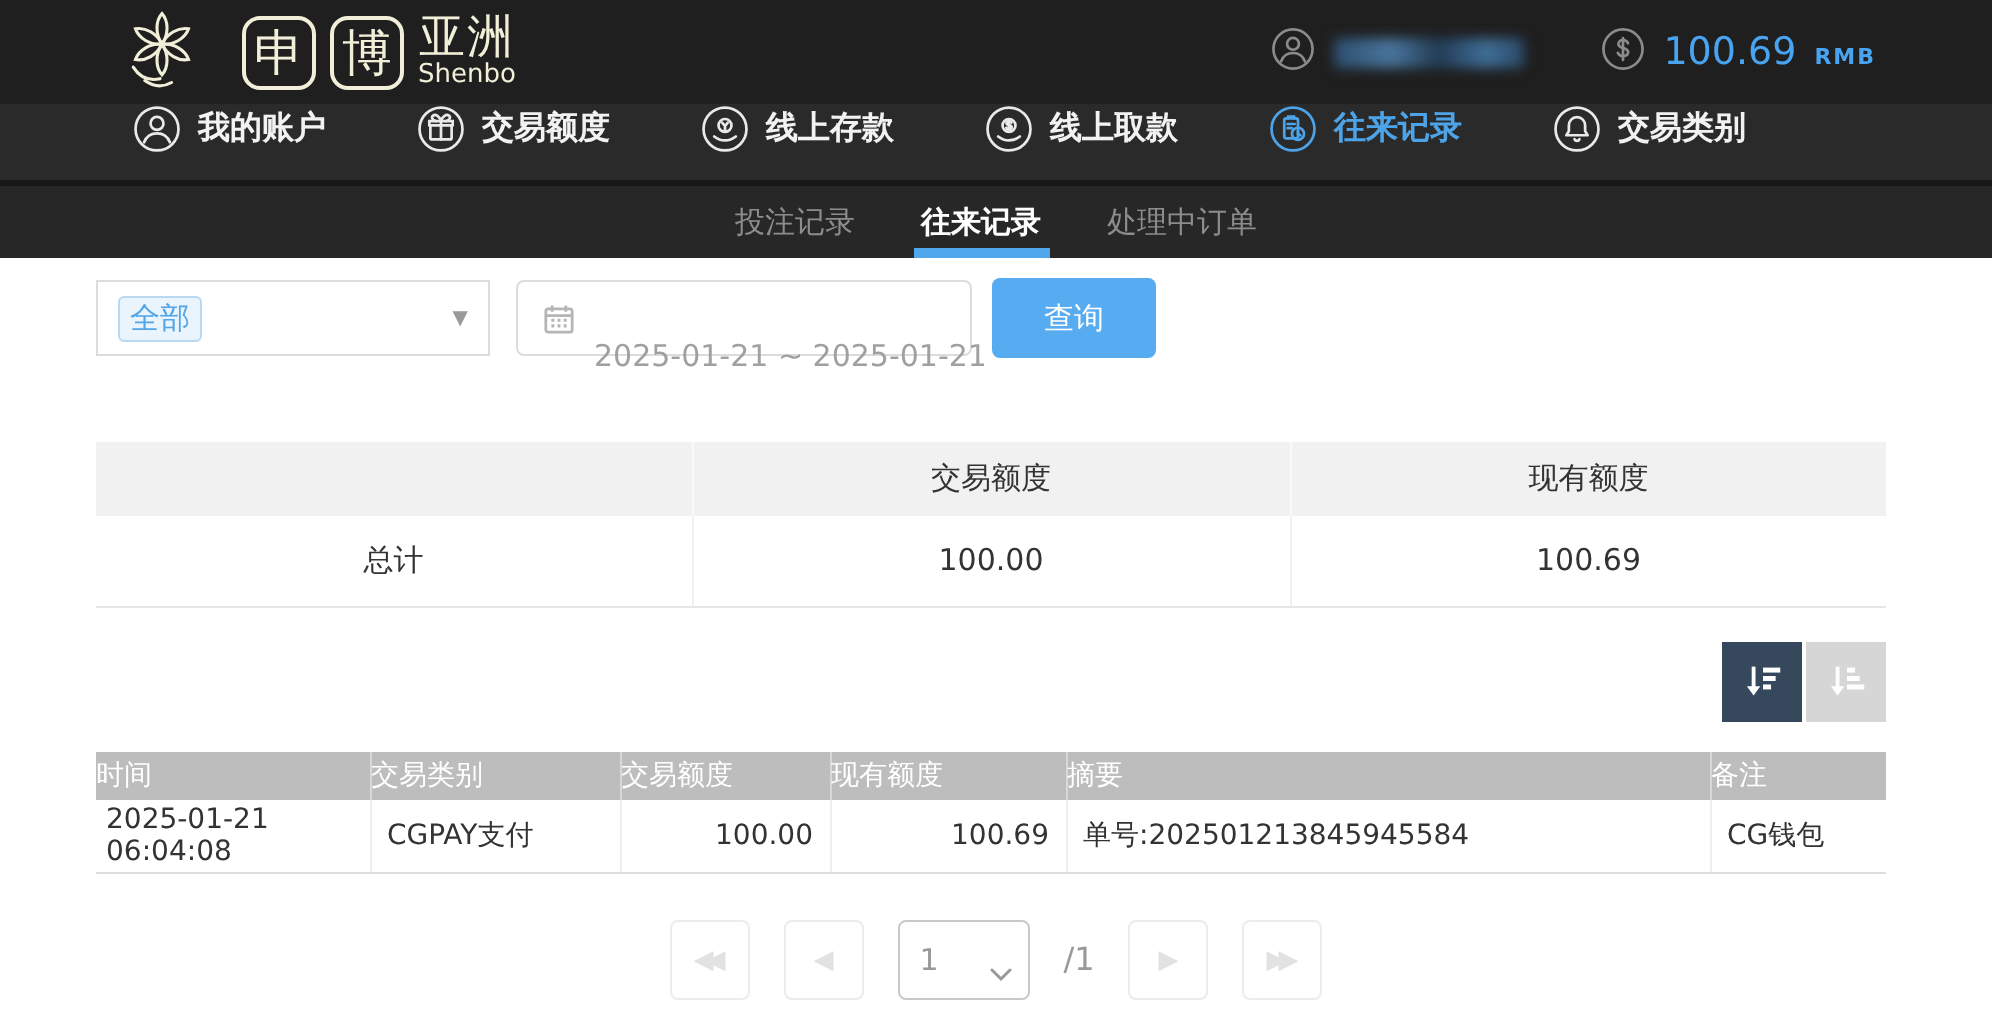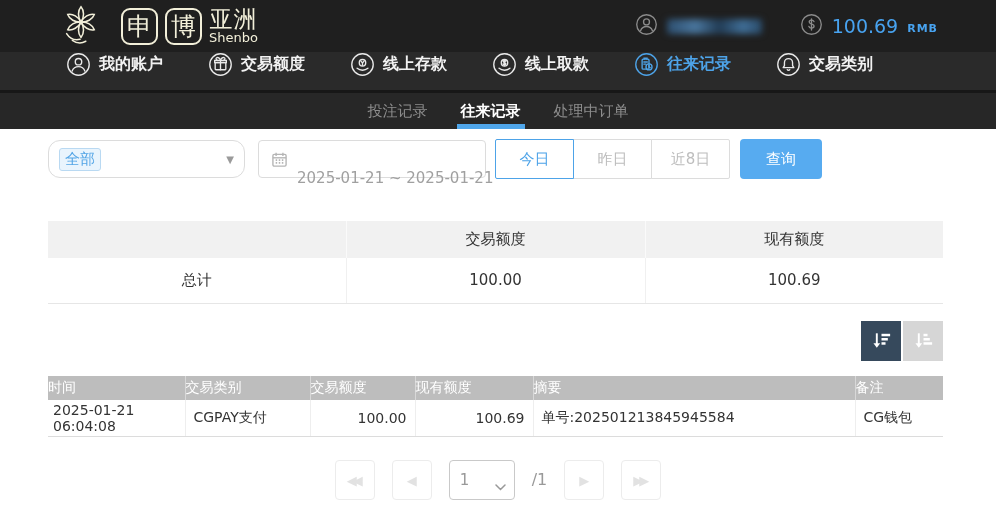--- a/index.html
+++ b/index.html
@@ -32,21 +32,21 @@
   
   .subnav { height:36px; background:#272727; display:flex; align-items:stretch; justify-content:center; gap:29px; }
   .subtab { display:flex; align-items:center; color:#8d8d8d; font-size:15px; cursor:pointer; position:relative; padding:0 2px; }
   .subtab.active { color:#ffffff; font-weight:700; }
   .subtab.active::after { content:""; position:absolute; left:-2px; right:-2px; bottom:0; height:5px; background:#4fa6ea; }
 
   
   .content { background:#fff; }
 
   .filters { display:flex; align-items:center; margin:10px 53px 0 48px; }
-  .select-box { width:197px; height:38px; border:1px solid #dcdcdc; border-radius:12px; display:flex; align-items:center; padding:0 10px; cursor:pointer; background:#fff; }
+  .select-box { width:197px; height:38px; border:1px solid #dcdcdc; border-radius:0; display:flex; align-items:center; padding:0 10px; cursor:pointer; background:#fff; }
   .select-chip { background:#e9f4fd; border:1px solid #b9d9f2; color:#54a5e6; font-size:15px; padding:1px 5px; border-radius:3px; }
   .select-caret { margin-left:auto; color:#9a9a9a; font-size:10px; }
   .date-box { margin-left:13px; width:228px; height:38px; border:1px solid #dcdcdc; border-radius:4px; display:flex; align-items:center; gap:9px; padding:0 12px; cursor:pointer; background:#fff; }
   .date-text { color:#a0a0a0; font-size:15px; white-space:nowrap;margin-top:38px; }
   .btn-group { margin-left:9px; display:flex; }
   .range-btn { width:79px; height:40px; background:#fff; border:1px solid #dcdcdc; color:#bdbdbd; font-size:15px; cursor:pointer; margin-left:-1px; position:relative; font-family:inherit; }
   .range-btn:first-child { margin-left:0; border-radius:2px 0 0 2px; }
   .range-btn:last-child { border-radius:0 2px 2px 0; }
   .range-btn.active { border-color:#4da3e8; color:#4da3e8; z-index:1; }
   .search-btn { margin-left:10px; width:82px; height:40px; background:#57abf0; border:none; border-radius:4px; color:#fff; font-size:15px; cursor:pointer; font-family:inherit; }
@@ -241,25 +241,20 @@
       <div class="date-box">
         <span style="display:flex;color:#b5b5b5;">
           <svg width="17" height="17" viewBox="0 0 16 16" fill="none" stroke="currentColor" stroke-width="1.3">
             <rect x="1.8" y="3.2" width="12.4" height="11" rx="1.2"></rect>
             <path d="M1.8 6.4h12.4"></path>
             <path d="M4.8 1.6v3M11.2 1.6v3"></path>
             <path d="M4.4 8.6h1.4M7.3 8.6h1.4M10.2 8.6h1.4M4.4 11.2h1.4M7.3 11.2h1.4M10.2 11.2h1.4" stroke-width="1.5"></path>
           </svg>
         </span>
         <span class="date-text">2025-01-21 ~ 2025-01-21</span>
-      </div>
-      <div class="btn-group">
-        <button class="range-btn active">今日</button>
-        <button class="range-btn">昨日</button>
-        <button class="range-btn">近8日</button>
       </div>
       <button class="search-btn">查询</button>
     </div>
 
     <table class="summary">
       <colgroup>
           <col style="width:298px">
           <col style="width:299px">
           <col style="width:298px">
         </colgroup>

